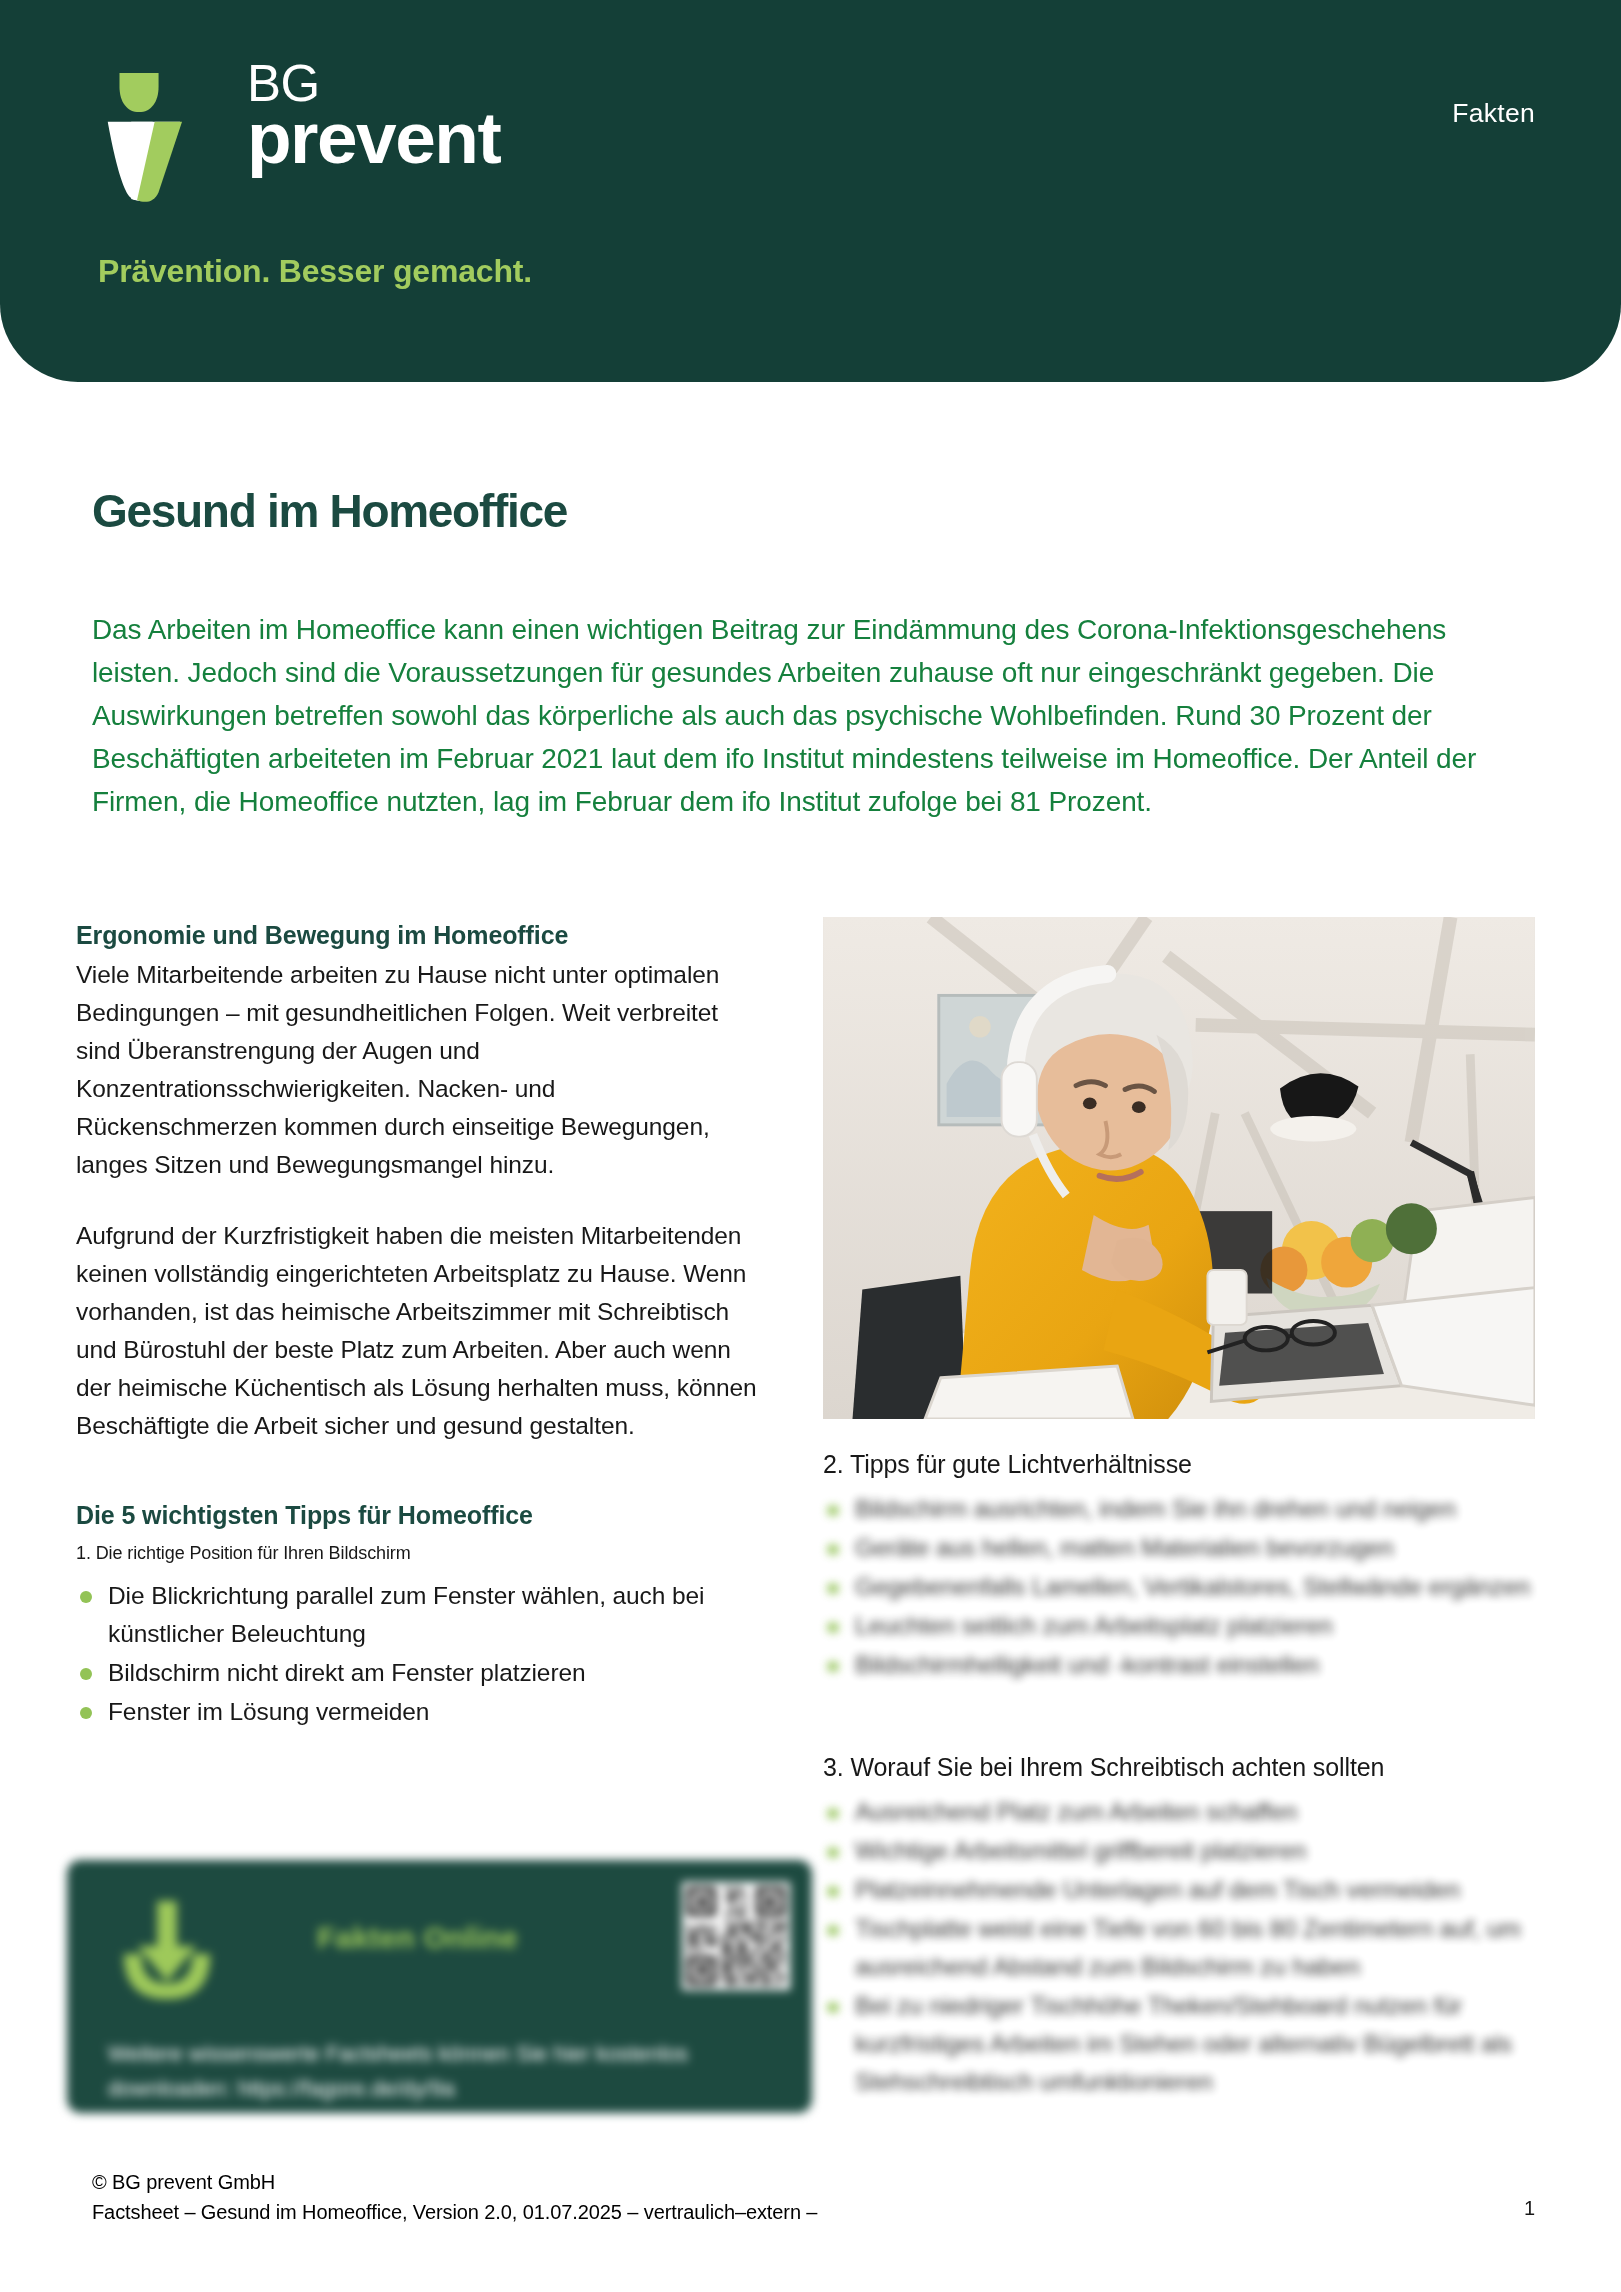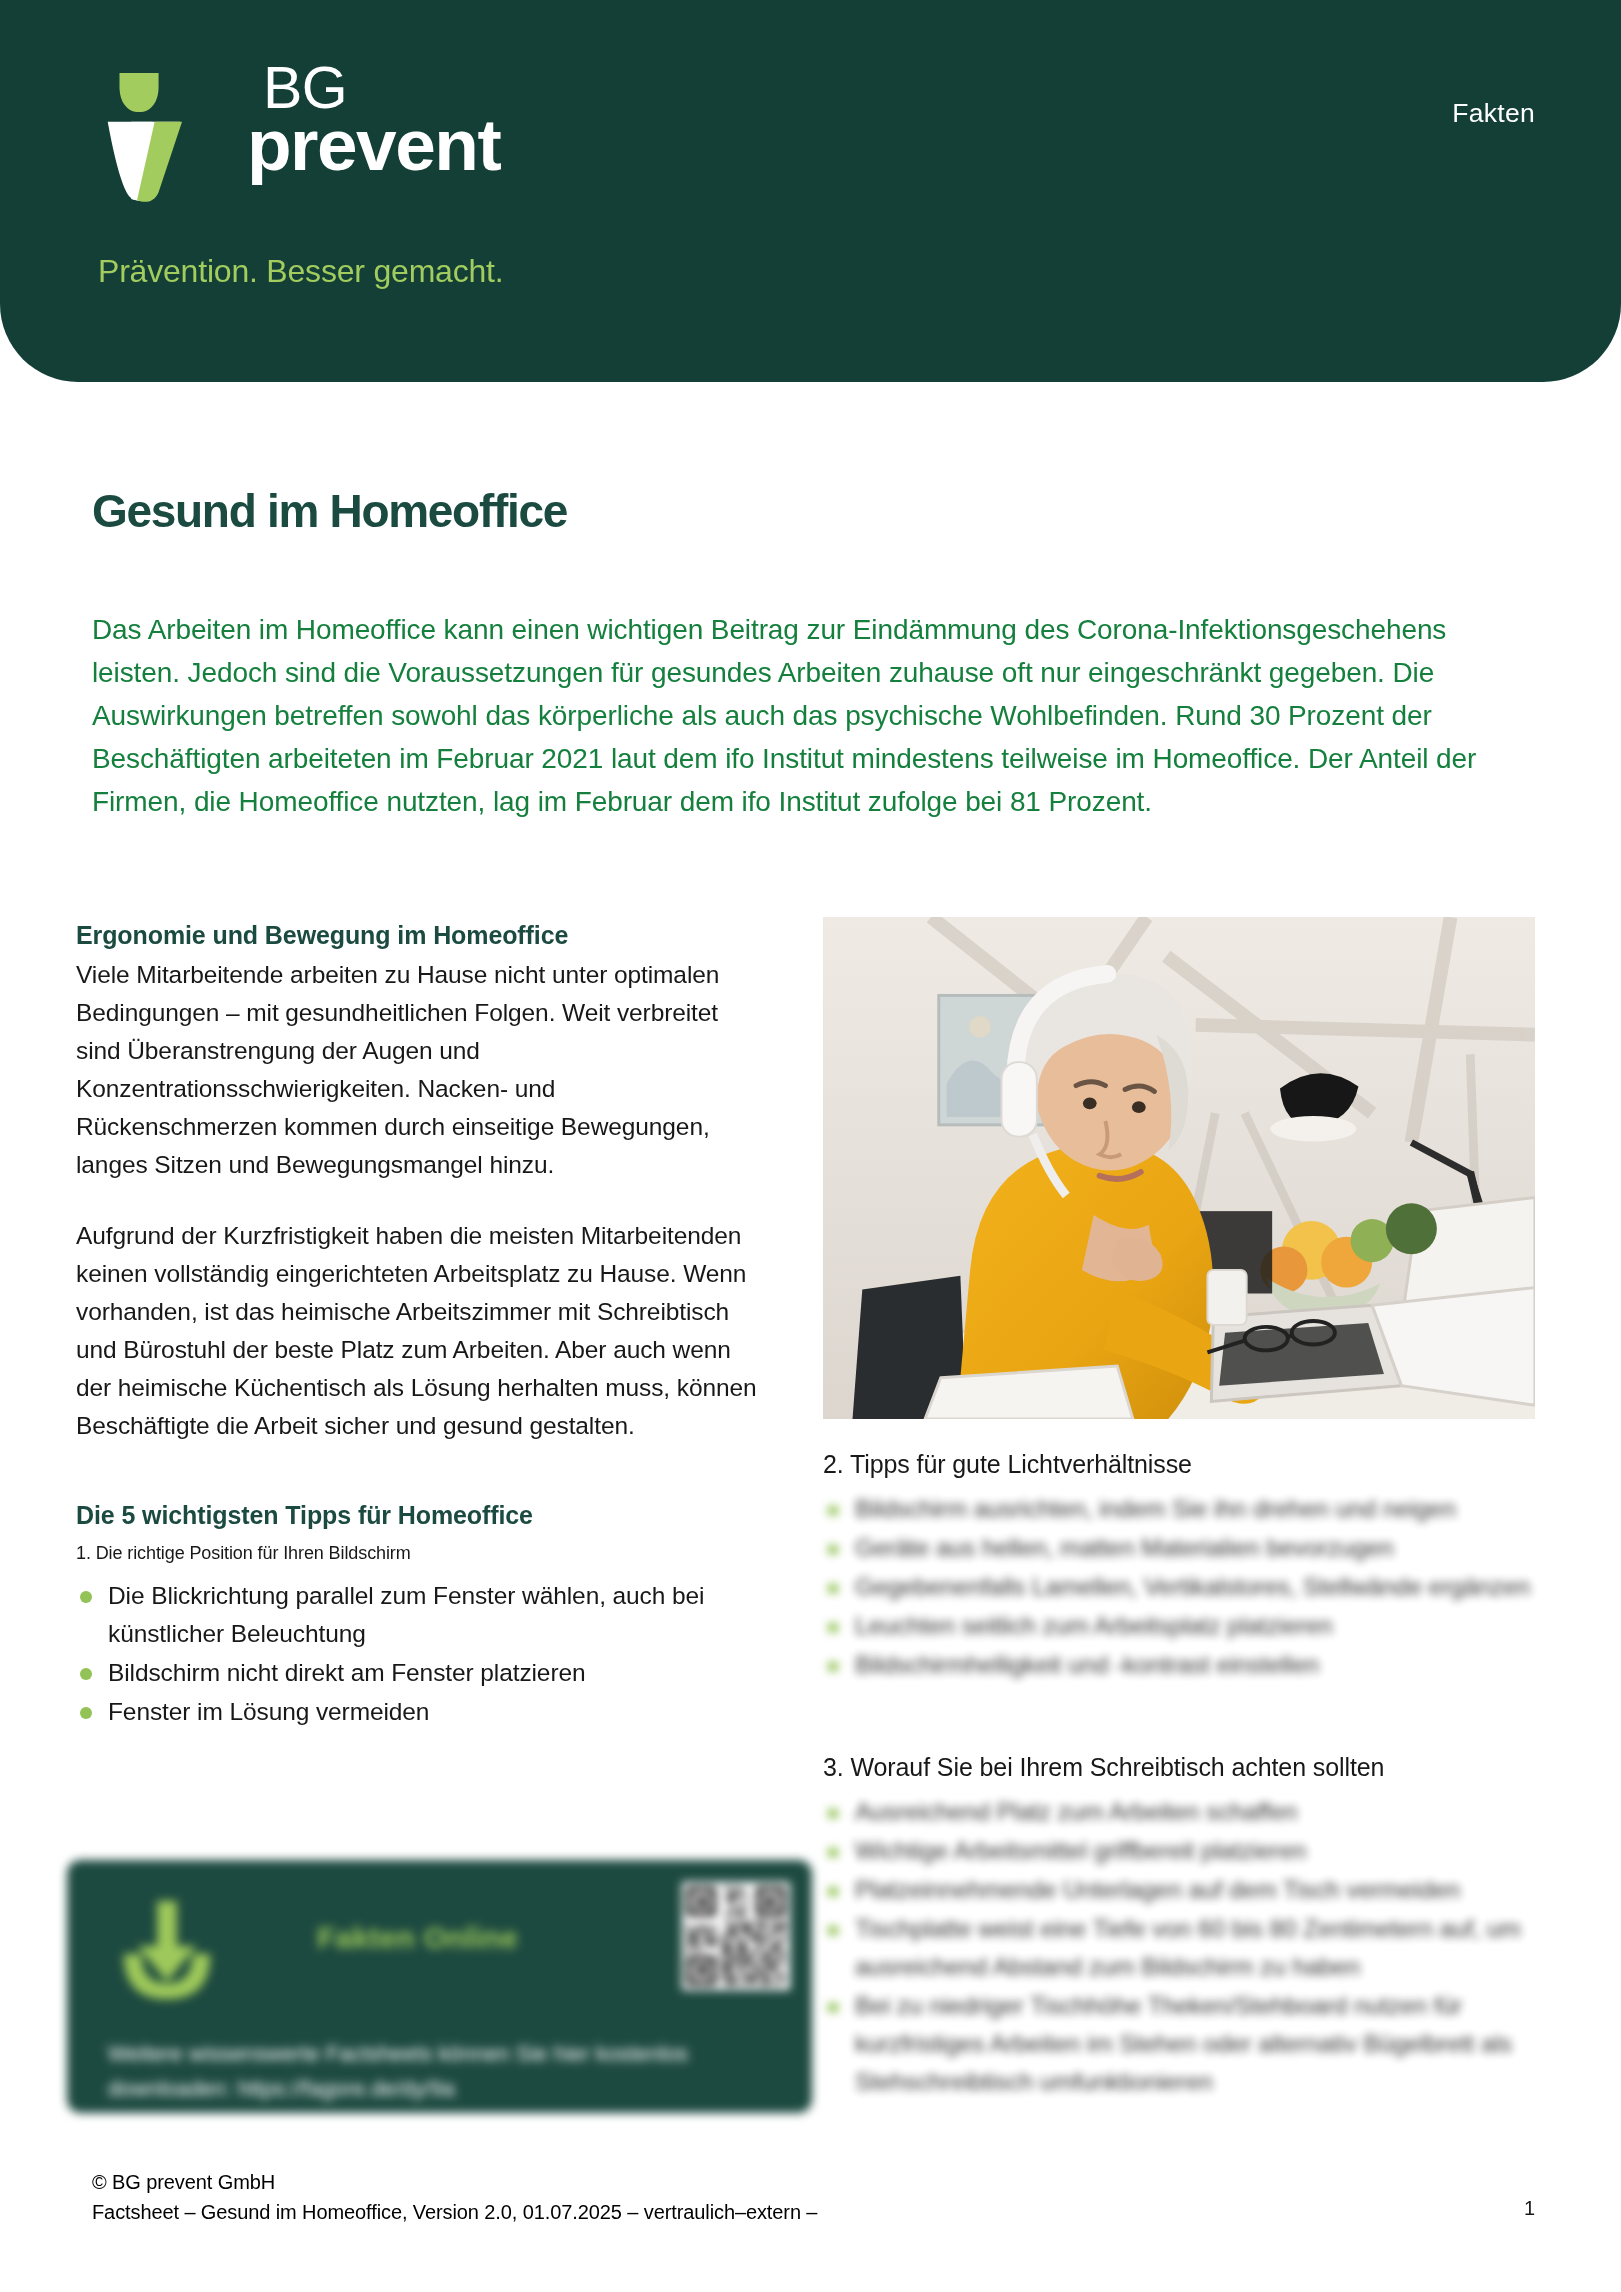--- a/index.html
+++ b/index.html
@@ -52,40 +52,39 @@
     height: 147px;
   }
   .logo-word {
     position: absolute;
     left: 149px;
     top: 0px;
     color: #ffffff;
     line-height: 0.92;
   }
   .logo-bg {
-    font-size: 59px;
+    font-size: 51px;
     font-weight: 400;
     letter-spacing: -0.5px;
     display: block;
-    margin-left: 16px;
   }
   .logo-prevent {
     font-size: 73px;
     font-weight: 700;
     letter-spacing: -1.5px;
     display: block;
     margin-top: -3.9px;
   }
   .tagline {
     position: absolute;
     left: 98px;
     top: 253px;
     color: #a2cc5e;
     font-size: 32px;
-    font-weight: 400;
+    font-weight: 700;
     letter-spacing: -0.2px;
   }
 
   
   .page-title {
     position: absolute;
     left: 92px;
     top: 453px;
     font-size: 46px;
     font-weight: 700;

